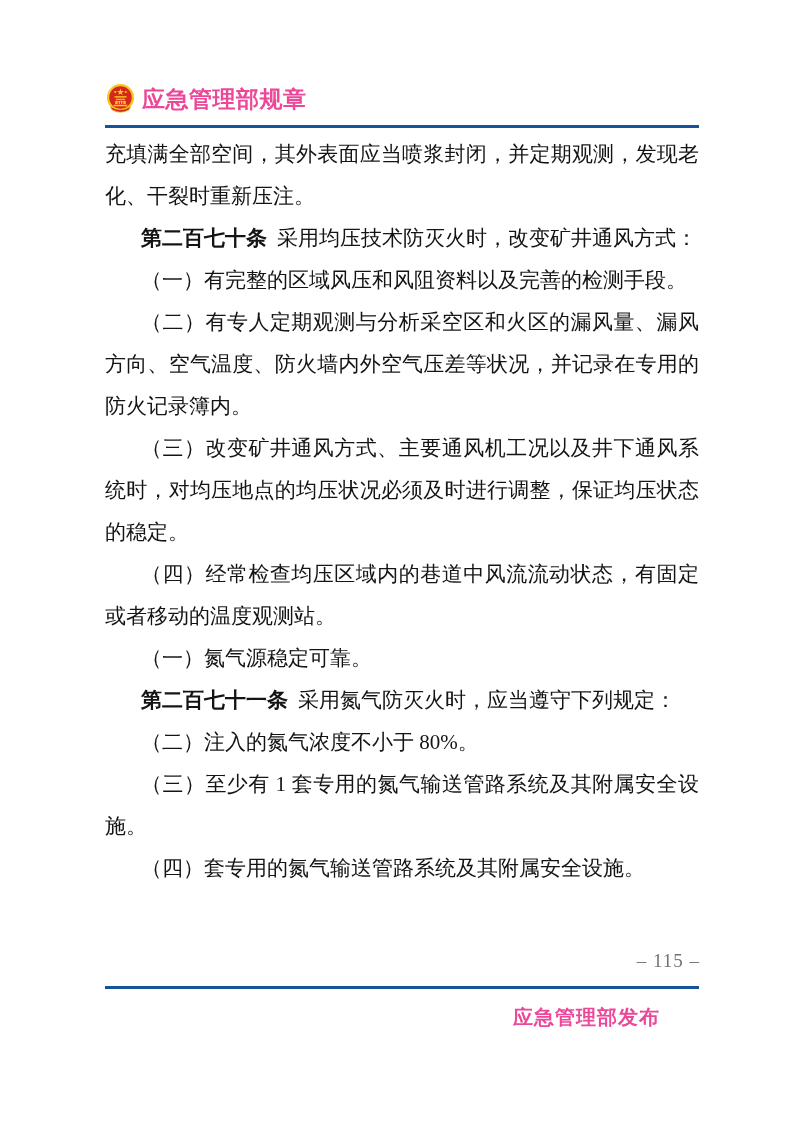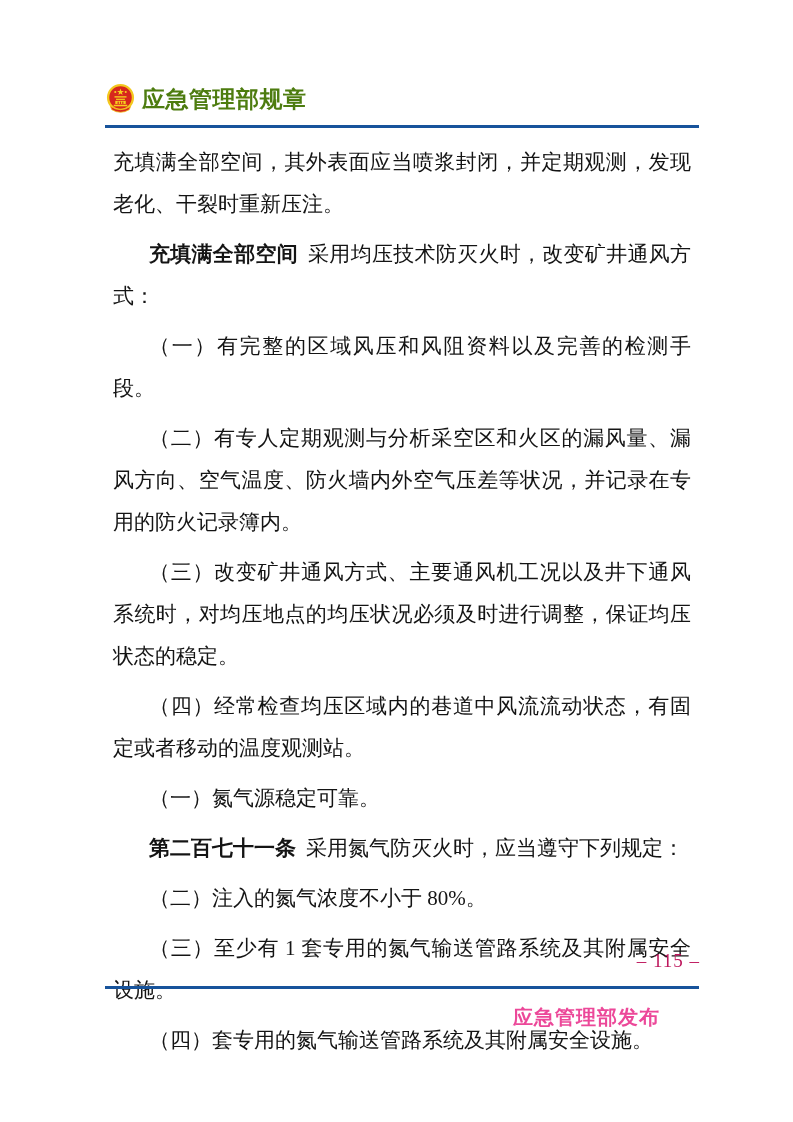--- a/index.html
+++ b/index.html
@@ -20,21 +20,21 @@
     top: 83px;
     display: flex;
     align-items: center;
     gap: 6px;
   }
   .emblem { width: 31px; height: 33px; flex: 0 0 auto; }
   .header-title {
     font-family: "Liberation Sans", "DejaVu Sans", sans-serif;
     font-weight: bold;
     font-size: 23px;
-    color: #4d7c0f;
+    color: #ec4899;
     letter-spacing: 0.5px;
     white-space: nowrap;
   }
   .rule {
     position: absolute;
     left: 105px;
     width: 594px;
     height: 3px;
     background: #17539b;
   }
@@ -43,36 +43,36 @@
   
   .body-text {
     position: absolute;
     left: 105px;
     top: 133px;
     width: 594px;
     font-size: 21px;
     line-height: 42px;
     text-align: justify;
   }
-  .para { margin: 8px; text-indent: 36px; }
+  .para { margin: 0; text-indent: 36px; }
   .para.continue { text-indent: 0; }
   .lead {
     font-family: "Liberation Sans", "DejaVu Sans", sans-serif;
     font-weight: bold;
     margin-right: 10px;
   }
   .lead:empty { display: none; margin: 0; }
   
   .page-number {
     position: absolute;
     top: 950px;
     right: 93px;
     font-size: 19px;
     letter-spacing: 1px;
-    color: #be185d;
+    color: #737373;
   }
   .publisher {
     position: absolute;
     top: 1004px;
     right: 133px;
     font-family: "Liberation Sans", "DejaVu Sans", sans-serif;
     font-weight: bold;
     font-size: 20px;
     letter-spacing: 1px;
     color: #ec4899;
@@ -98,21 +98,21 @@
       <rect x="17.8" y="19.2" width="1.2" height="2.4" fill="#d7271d"></rect>
       <rect x="9" y="22.4" width="14" height="1.6" fill="#f6d01f"></rect>
       <path d="M5.5 24 Q16 31 26.5 24 L25 27.5 Q16 33 7 27.5 Z" fill="#d7271d" stroke="#f3c81e" stroke-width="0.8"></path>
     </svg>
     <span class="header-title">应急管理部规章</span>
   </div>
   <div class="rule rule-top"></div>
 
   <div class="body-text">
     <p class="para continue"><span>充填满全部空间，其外表面应当喷浆封闭，并定期观测，发现老化、干裂时重新压注。</span></p>
-    <p class="para"><span class="lead">充填满全部空间</span><span>采用均压技术防灭火时，改变矿井通风方式：</span></p>
+    <p class="para"><span class="lead">第二百七十条</span><span>采用均压技术防灭火时，改变矿井通风方式：</span></p>
     <p class="para"><span>（一）有完整的区域风压和风阻资料以及完善的检测手段。</span></p>
     <p class="para"><span>（二）有专人定期观测与分析采空区和火区的漏风量、漏风方向、空气温度、防火墙内外空气压差等状况，并记录在专用的防火记录簿内。</span></p>
     <p class="para"><span>（三）改变矿井通风方式、主要通风机工况以及井下通风系统时，对均压地点的均压状况必须及时进行调整，保证均压状态的稳定。</span></p>
     <p class="para"><span>（四）经常检查均压区域内的巷道中风流流动状态，有固定或者移动的温度观测站。</span></p>
     <p class="para"><span>（一）氮气源稳定可靠。</span></p>
     <p class="para"><span class="lead">第二百七十一条</span><span>采用氮气防灭火时，应当遵守下列规定：</span></p>
     <p class="para"><span>（二）注入的氮气浓度不小于 80%。</span></p>
     <p class="para"><span>（三）至少有 1 套专用的氮气输送管路系统及其附属安全设施。</span></p>
     <p class="para"><span>（四）套专用的氮气输送管路系统及其附属安全设施。</span></p>
   </div>

